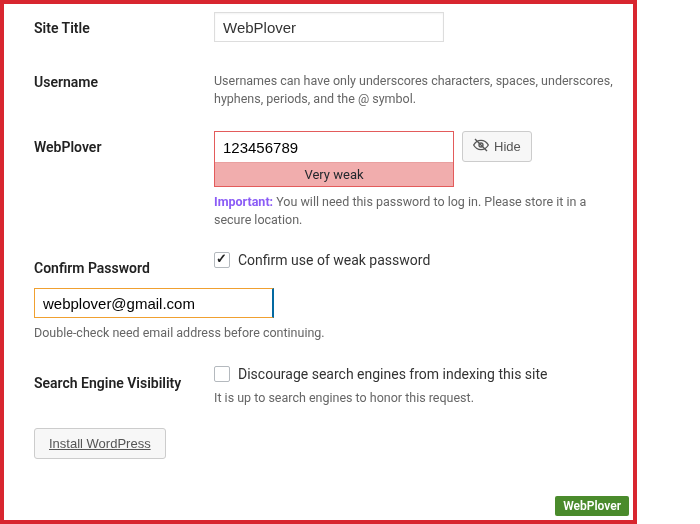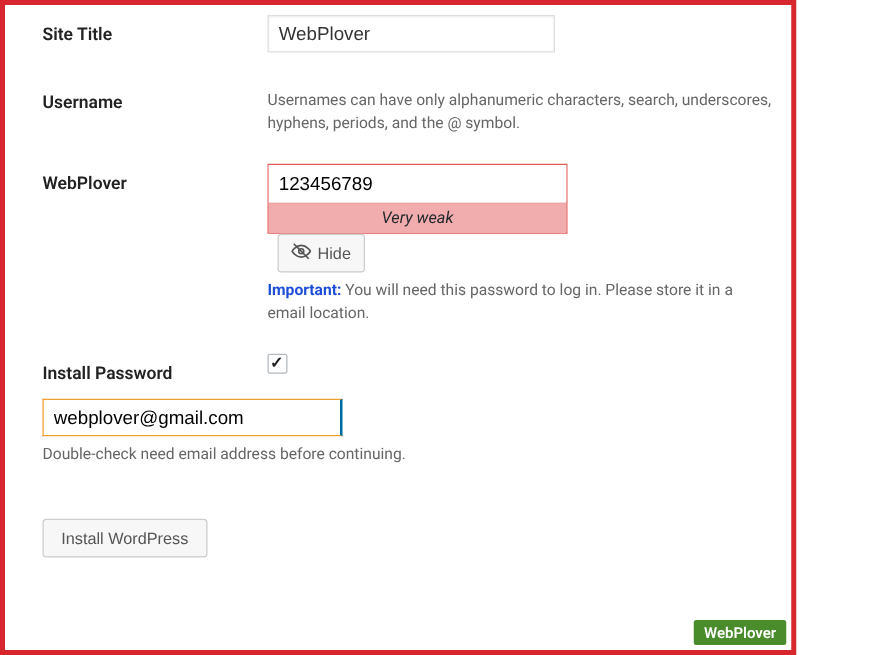--- a/index.html
+++ b/index.html
@@ -70,21 +70,20 @@
     outline: none;
     background: #fff;
   }
   .pw-strength {
     background: #f1adad;
     color: #23282d;
     text-align: center;
     font-size: 13px;
     padding: 4px 0;
     border-top: 1px solid #e9a0a0;
-    font-style: italic;
   }
   .hide-btn {
     display: inline-flex;
     align-items: center;
     gap: 5px;
     border: 1px solid #ccc;
     background: #f7f7f7;
     color: #555;
     padding: 5px 10px;
     font-size: 13px;
@@ -93,21 +92,21 @@
     vertical-align: top;
     cursor: pointer;
     justify-content: center;
   }
   .help-text {
     font-size: 12.5px;
     color: #666;
     margin-top: 6px;
     line-height: 1.4;
   }
-  .help-text strong { color: #1d4ed8; }
+  .help-text strong { color: #8b5cf6; }
   .confirm-row label,
   .sev-row label {
     display: inline-flex;
     align-items: center;
     gap: 8px;
     font-size: 14px;
     color: #333;
   }
   .checkbox {
     width: 16px;
@@ -137,20 +136,21 @@
   }
   .install-btn {
     margin-top: 18px;
     border: 1px solid #ccc;
     background: #f7f7f7;
     color: #555;
     padding: 7px 14px;
     font-size: 13px;
     border-radius: 3px;
     cursor: pointer;
+    text-decoration: underline;
   }
   .watermark {
     position: absolute;
     right: 4px;
     bottom: 4px;
     background: #4a8b2c;
     color: #fff;
     font-size: 12px;
     font-weight: 600;
     padding: 3px 8px;
@@ -178,79 +178,90 @@
     <input class="text-input" type="text" value="WebPlover" style="">
   </div>
 </div>
 
 <div class="spacer-md"></div>
 
 
 <div class="row">
   <div class="label-col">Username</div>
   <div class="field-col">
-    <div class="help-text">Usernames can have only alphanumeric characters, search, underscores, hyphens, periods, and the @ symbol.</div>
+    <div class="help-text">Usernames can have only underscores characters, spaces, underscores, hyphens, periods, and the @ symbol.</div>
   </div>
 </div>
 
 <div class="spacer-md"></div>
 
 
 <div class="row">
   <div class="label-col">WebPlover</div>
   <div class="field-col">
-    <div style="display:flex;align-items:flex-start;flex-direction:column;">
+    <div style="display:flex;align-items:flex-start;">
       <div class="pw-wrap">
         <div class="pw-input-box">
           <input class="pw-input" type="text" value="123456789" style="">
           <div class="pw-strength">Very weak</div>
         </div>
       </div>
       <button class="hide-btn">
         <span>
           <svg class="eye-icon" viewBox="0 0 24 24" fill="none" stroke="#555" stroke-width="2">
             <path d="M1 12s4-7 11-7 11 7 11 7-4 7-11 7S1 12 1 12z"></path>
             <circle cx="12" cy="12" r="3"></circle>
             <line x1="3" y1="3" x2="21" y2="21"></line>
           </svg>
         </span>
         <span>Hide</span>
       </button>
     </div>
     <div class="help-text">
-      <strong>Important:</strong><span> You will need this password to log in. Please store it in a email location.</span>
+      <strong>Important:</strong><span> You will need this password to log in. Please store it in a secure location.</span>
     </div>
   </div>
 </div>
 
 <div class="spacer-md"></div>
 
 
 <div class="row">
-  <div class="label-col">Install Password</div>
+  <div class="label-col">Confirm Password</div>
   <div class="field-col confirm-row">
     <label>
       <span class="checkbox checked"></span>
+      <span>Confirm use of weak password</span>
     </label>
   </div>
 </div>
 
 <div class="spacer-sm"></div>
 
 
 <div class="row">
   <div class="field-col">
     <input class="email-input text-caret" type="text" value="webplover@gmail.com" style="">
     <div class="help-text">Double-check need email address before continuing.</div>
   </div>
 </div>
 
 <div class="spacer-md"></div>
 
 
+<div class="row">
+  <div class="label-col" style="line-height:1.3;">Search Engine Visibility</div>
+  <div class="field-col sev-row">
+    <label>
+      <span class="checkbox"></span>
+      <span>Discourage search engines from indexing this site</span>
+    </label>
+    <div class="help-text" style="margin-top:4px">It is up to search engines to honor this request.</div>
+  </div>
+</div>
 
 
 <button class="install-btn">Install WordPress</button>
 
 </div>
 
 <div class="watermark">WebPlover</div>
 </div>
 
 </body></html>

